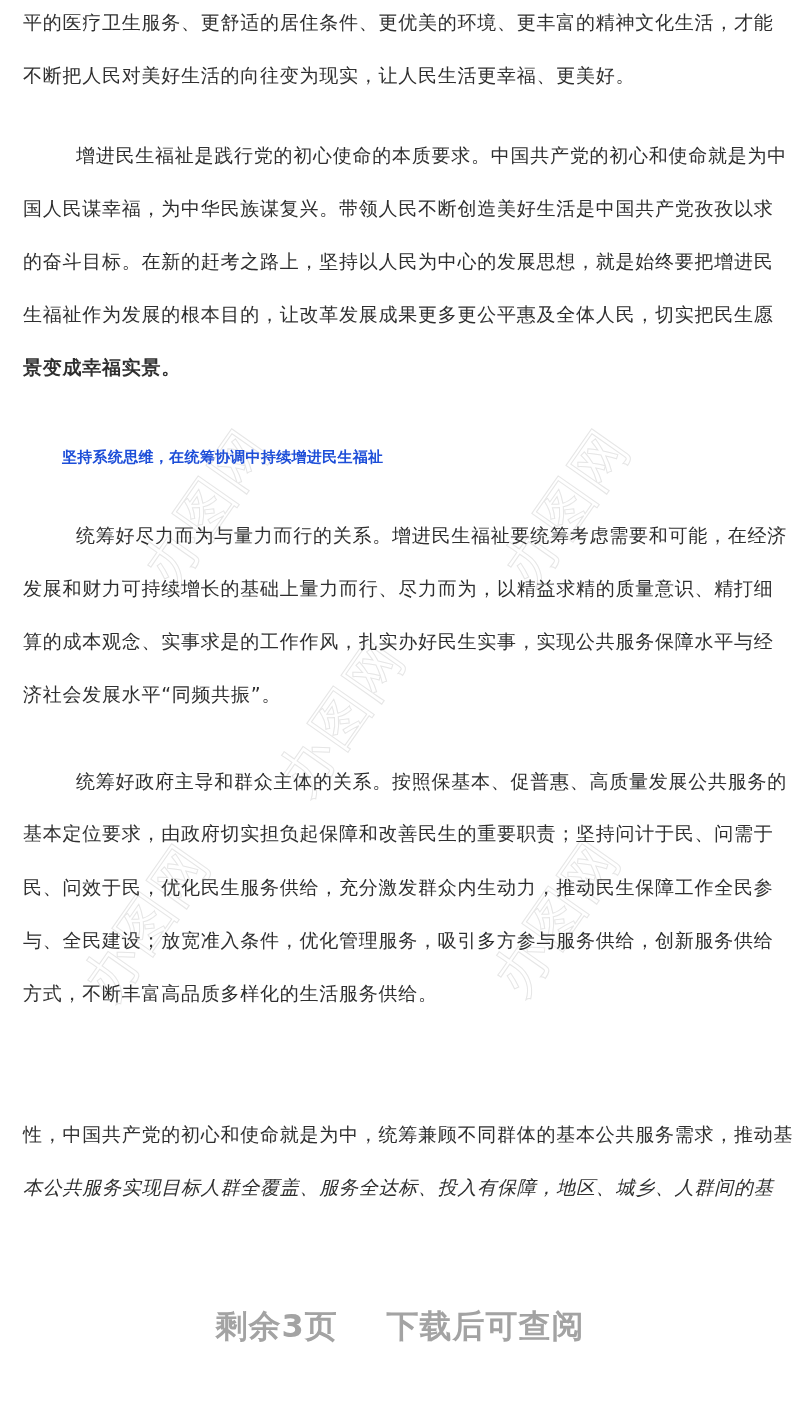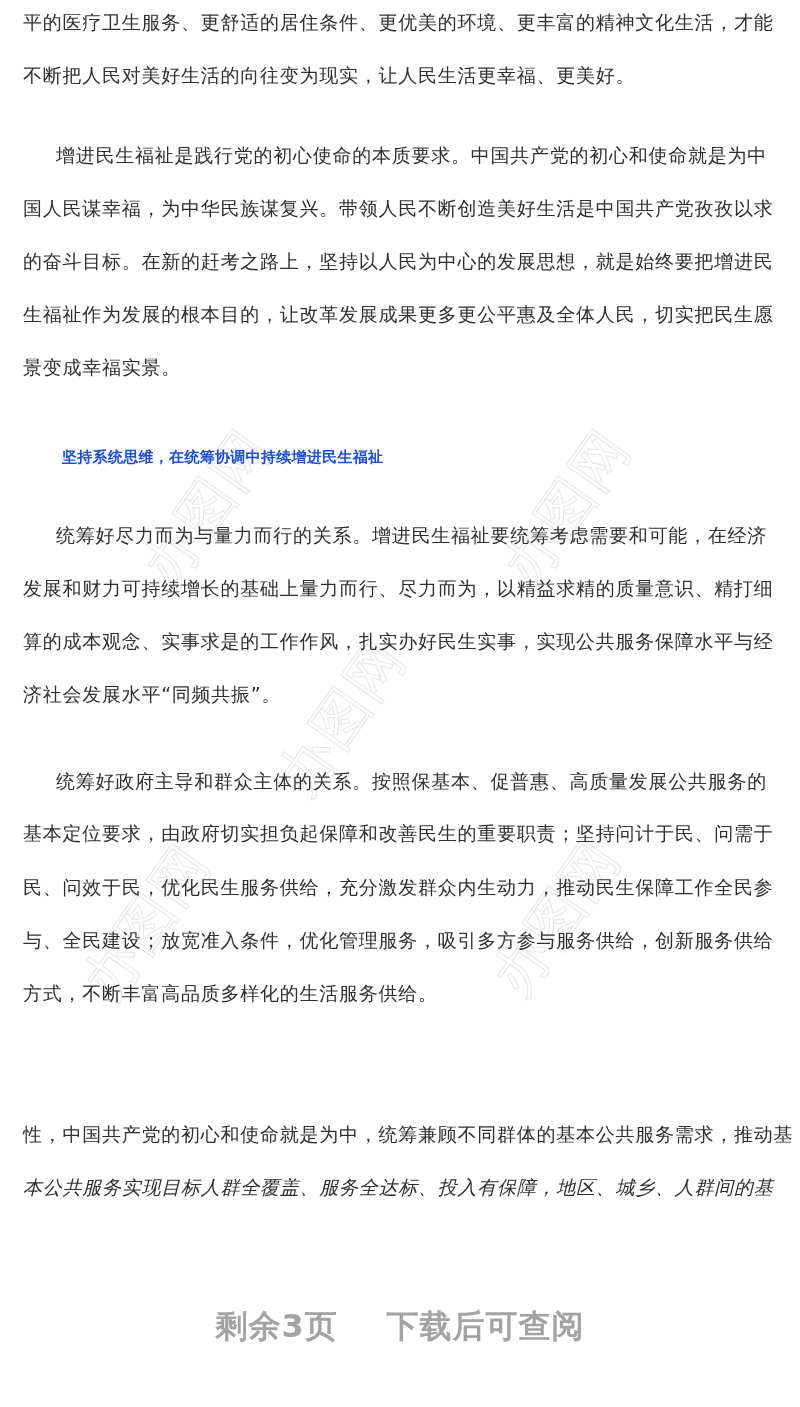--- a/index.html
+++ b/index.html
@@ -24,21 +24,21 @@
   .line {
     position: absolute;
     left: 23px;
     width: 760px;
     font-size: 19px;
     letter-spacing: 0.75px;
     white-space: nowrap;
     line-height: 26px;
     color: #2f2f2f;
   }
-  .line.indent { left: 56px; width: 720px; }
+  .line.indent { left: 76px; width: 720px; }
   .heading {
     position: absolute;
     left: 62px;
     font-size: 15px;
     font-weight: bold;
     color: #1d4ed8;
     letter-spacing: 0.3px;
     white-space: nowrap;
     line-height: 26px;
   }
@@ -78,21 +78,21 @@
   <div class="watermark" style="left:60px; top:885px;">办图网</div>
   <div class="watermark" style="left:470px; top:880px;">办图网</div>
 
   <div class="line" style="top:9px;">平的医疗卫生服务、更舒适的居住条件、更优美的环境、更丰富的精神文化生活，才能</div>
   <div class="line" style="top:62px;">不断把人民对美好生活的向往变为现实，让人民生活更幸福、更美好。</div>
 
   <div class="line indent" style="top:142px;">增进民生福祉是践行党的初心使命的本质要求。中国共产党的初心和使命就是为中</div>
   <div class="line" style="top:195px;">国人民谋幸福，为中华民族谋复兴。带领人民不断创造美好生活是中国共产党孜孜以求</div>
   <div class="line" style="top:248px;">的奋斗目标。在新的赶考之路上，坚持以人民为中心的发展思想，就是始终要把增进民</div>
   <div class="line" style="top:301px;">生福祉作为发展的根本目的，让改革发展成果更多更公平惠及全体人民，切实把民生愿</div>
-  <div class="line" style="top:354px;">景变成幸福实景。</div>
+  <div class="line" style="top:354px;font-weight:bold;">景变成幸福实景。</div>
 
   <div class="heading" style="top:444px;">坚持系统思维，在统筹协调中持续增进民生福祉</div>
 
   <div class="line indent" style="top:522px;">统筹好尽力而为与量力而行的关系。增进民生福祉要统筹考虑需要和可能，在经济</div>
   <div class="line" style="top:575px;">发展和财力可持续增长的基础上量力而行、尽力而为，以精益求精的质量意识、精打细</div>
   <div class="line" style="top:681px;">济社会发展水平“同频共振”。</div>
   <div class="line" style="top:628px;">算的成本观念、实事求是的工作作风，扎实办好民生实事，实现公共服务保障水平与经</div>
 
   <div class="line indent" style="top:768px;">统筹好政府主导和群众主体的关系。按照保基本、促普惠、高质量发展公共服务的</div>
   <div class="line" style="top:821px;font-family:Liberation Serif, serif;">基本定位要求，由政府切实担负起保障和改善民生的重要职责；坚持问计于民、问需于</div>

